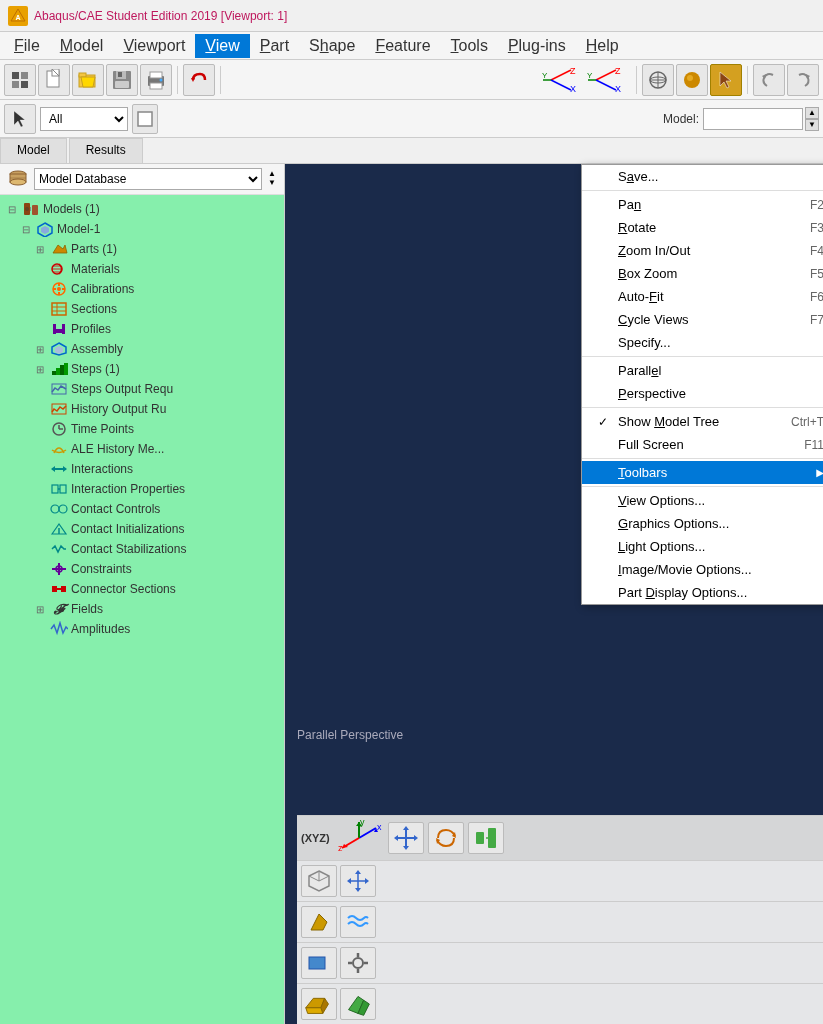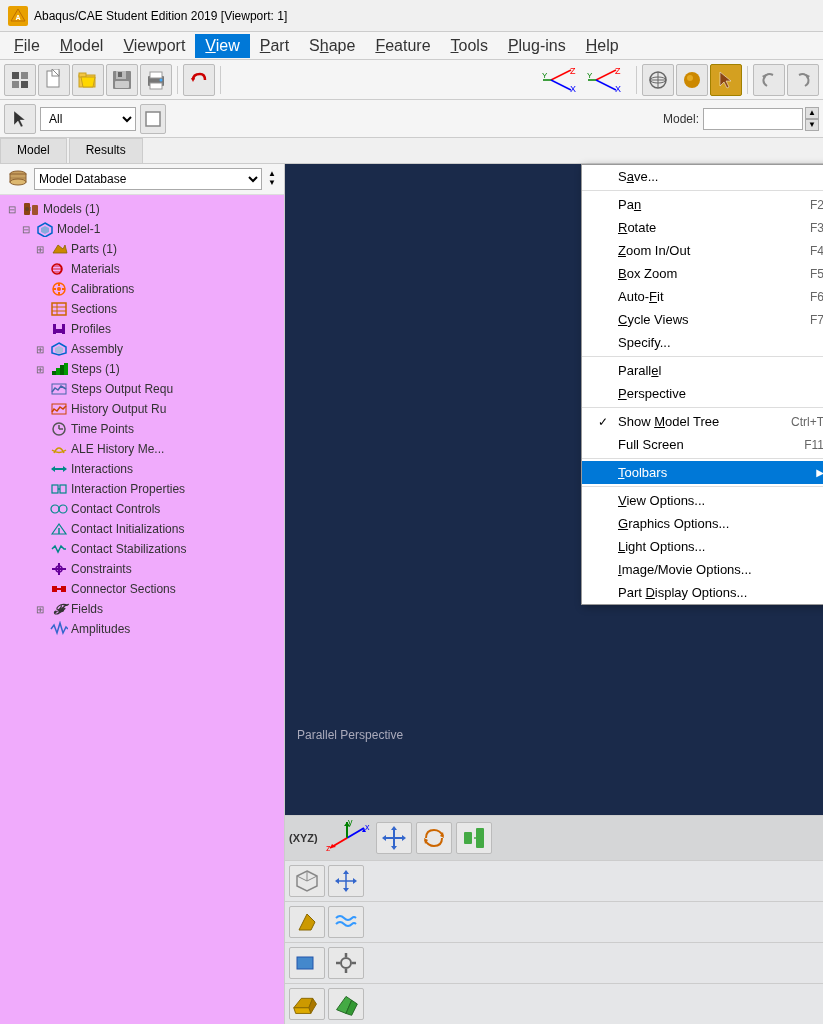--- a/index.html
+++ b/index.html
@@ -25,21 +25,21 @@
     #title-bar .app-icon {
       width: 20px; height: 20px;
       margin-right: 6px;
       background: #e8a000;
       border-radius: 2px;
       display: flex; align-items: center; justify-content: center;
       color: white; font-size: 9px; font-weight: bold;
     }
     #title-bar .title-text {
       font-size: 12px;
-      color: #000000;
+      color: #be185d;
     }
 
     
     #menu-bar {
       background: #f5f5f5;
       height: 28px;
       display: flex;
       align-items: center;
       padding: 0 4px;
       border-bottom: 1px solid #ccc;
@@ -93,21 +93,21 @@
       width: 32px; height: 30px;
       background: #e8e8e8;
       border: 1px solid #bbb;
       border-radius: 2px;
       display: flex; align-items: center; justify-content: center;
       cursor: pointer;
       font-size: 12px;
     }
     .select-box {
       height: 24px;
-      width: 96px;
+      width: 88px;
       border: 1px solid #aaa;
       background: white;
       font-size: 12px;
       padding: 0 4px;
     }
 
     
     #tab-bar {
       display: flex;
       height: 26px;
@@ -126,21 +126,21 @@
 
     
     #main-layout {
       display: flex;
       height: calc(1024px - 32px - 28px - 40px - 38px - 26px);
     }
 
     
     #sidebar {
       width: 285px;
-      background: #f0abfc;
+      background: #86efac;
       border-right: 1px solid #ccc;
       overflow: hidden;
       position: relative;
     }
 
     
     .model-db-header {
       display: flex;
       align-items: center;
       padding: 4px 8px;
@@ -250,20 +250,21 @@
     
     #viewport-toolbars {
       position: absolute;
       bottom: 0;
       left: 0;
       right: 0;
       height: 280px;
       display: flex;
       flex-direction: column;
       justify-content: flex-end;
+      padding-left: 12px;
     }
     .vp-toolbar-row {
       display: flex;
       align-items: center;
       background: rgba(240,240,240,0.95);
       border-top: 1px solid #ccc;
       padding: 4px;
       gap: 4px;
     }
     .vp-btn {

